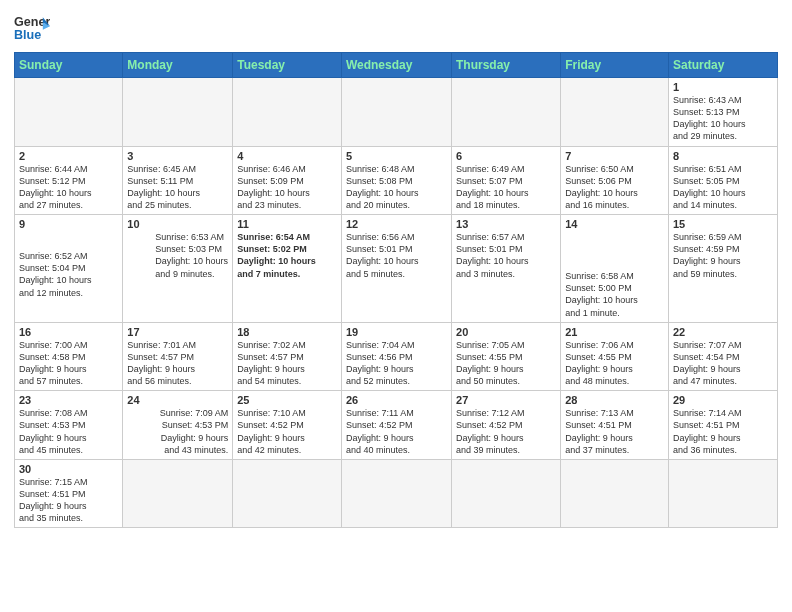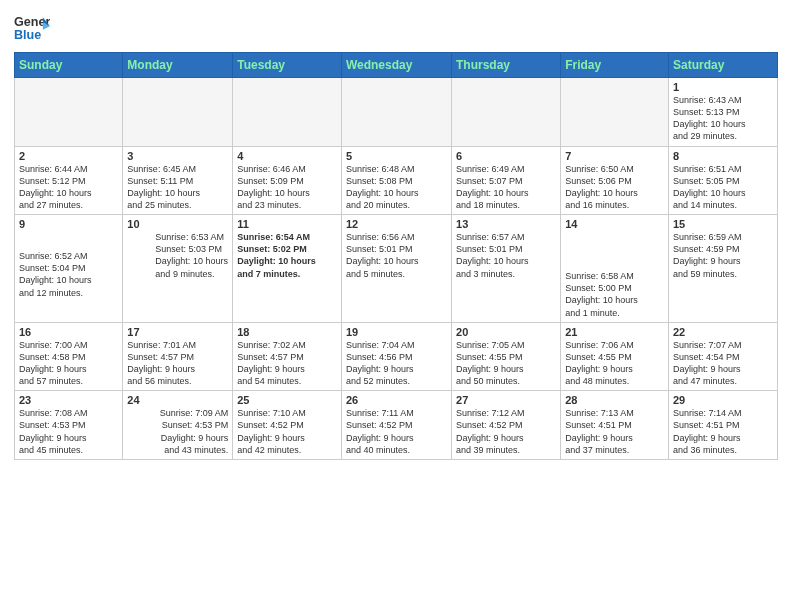--- a/index.html
+++ b/index.html
@@ -331,15 +331,30 @@
 and 37 minutes.</div>
           </td>
           <td>
             <span class="day-num">29</span>
             <div class="day-info" style="white-space: pre-line;">Sunrise: 7:14 AM
 Sunset: 4:51 PM
 Daylight: 9 hours
 and 36 minutes.</div>
           </td>
         </tr>
+        <tr class="last-row">
+          <td>
+            <span class="day-num">30</span>
+            <div class="day-info" style="white-space: pre-line;">Sunrise: 7:15 AM
+Sunset: 4:51 PM
+Daylight: 9 hours
+and 35 minutes.</div>
+          </td>
+          <td class="empty"></td>
+          <td class="empty"></td>
+          <td class="empty"></td>
+          <td class="empty"></td>
+          <td class="empty"></td>
+          <td class="empty"></td>
+        </tr>
       </tbody>
   </table>
 </div>
 
 </body></html>

